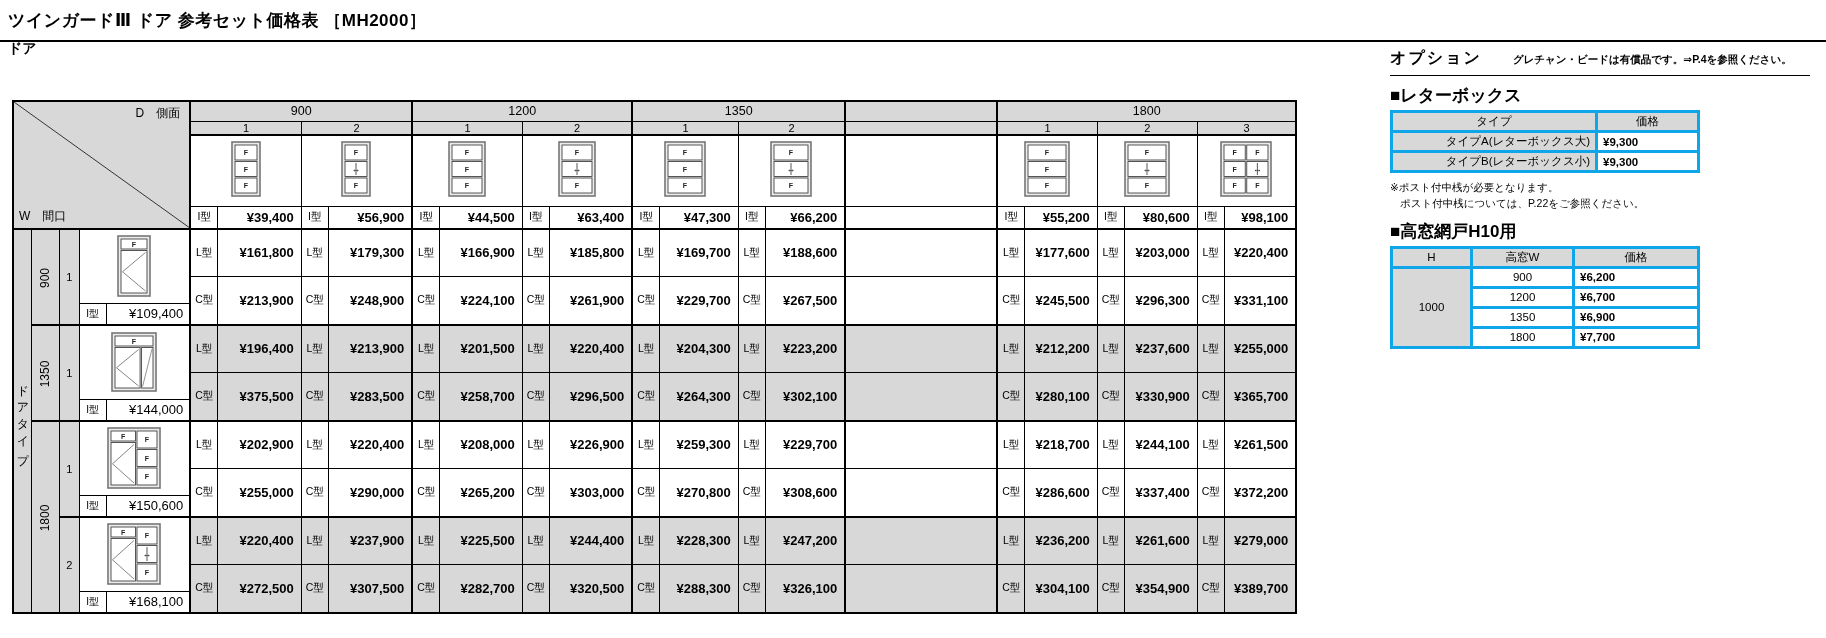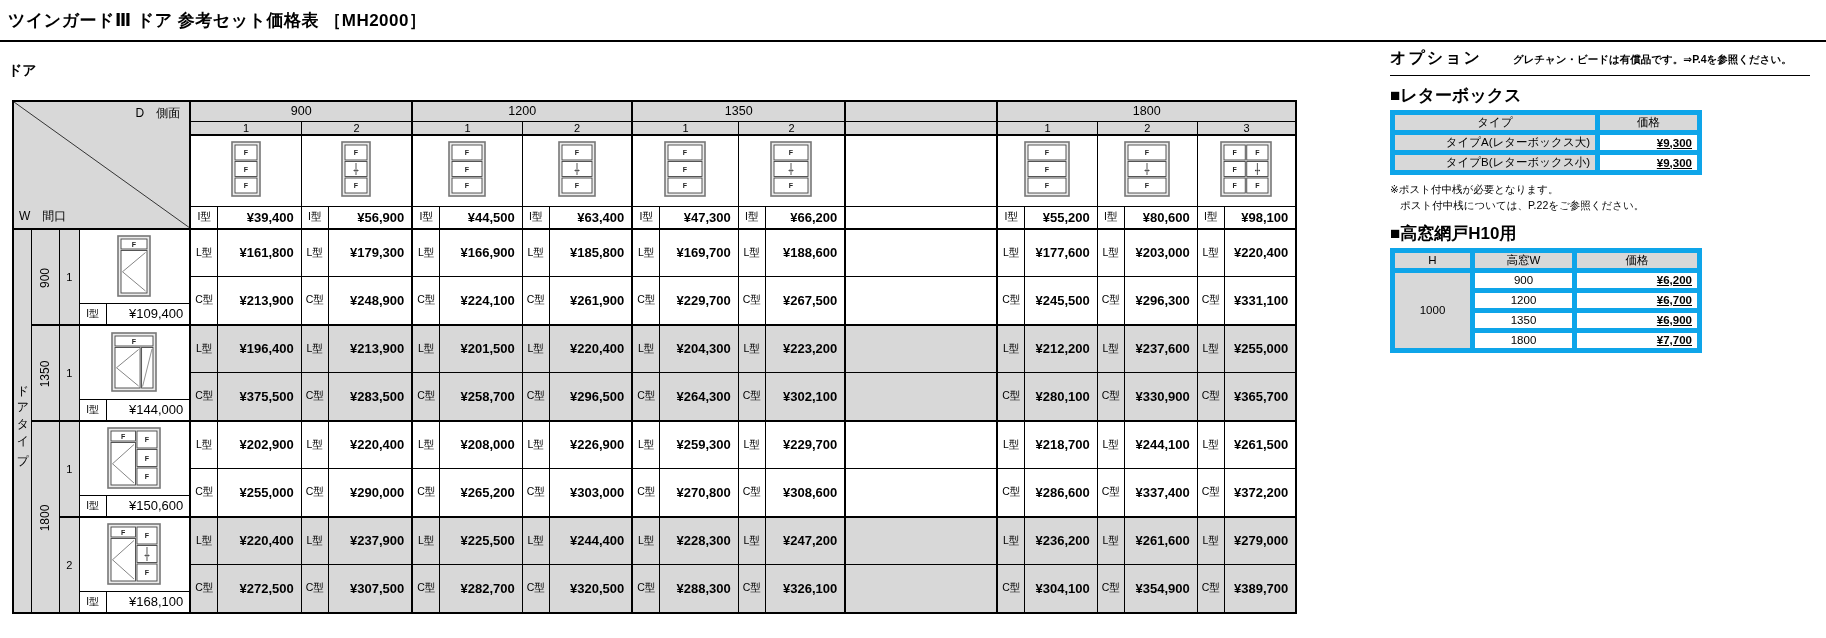--- a/index.html
+++ b/index.html
@@ -2,21 +2,21 @@
 <html><head>
 <meta charset="utf-8">
 <style>
   * { margin:0; padding:0; box-sizing:border-box; }
   html,body { background:#fff; }
   body { font-family:"Liberation Sans","DejaVu Sans",sans-serif; color:#000; }
   .page { position:relative; width:1826px; height:638px; background:#fff; overflow:hidden; }
 
   .page-title { position:absolute; left:8px; top:9px; font-size:17px; font-weight:bold; letter-spacing:.5px; }
   .title-rule { position:absolute; left:0; top:40px; width:1826px; height:2px; background:#000; }
-  .section-label { position:absolute; left:8px; top:62px; font-size:14px; font-weight:bold; }
+  .section-label { position:absolute; left:8px; top:40px; font-size:14px; font-weight:bold; }
 
   
   .main-table { position:absolute; left:12px; top:100px; border-collapse:collapse; table-layout:fixed; border:2px solid #000; }
   .main-table td { border:1px solid #000; padding:0; position:relative; vertical-align:middle; overflow:hidden; background:#fff; }
   .gray  { background:#d8d8d8 !important; }
   .shade { background:#d8d8d8 !important; }
   td.br2 { border-right-width:2px; }
   td.bl2 { border-left-width:2px; }
   td.bb2 { border-bottom-width:2px; }
   tr.r-d { height:20px; } tr.r-n { height:12px; } tr.r-i { height:72px; }
@@ -47,24 +47,24 @@
   .itl      { width:27px; border-right:1px solid #000; display:flex; align-items:center; justify-content:center; font-size:10px; flex:none; }
   .ipv      { flex:1; display:flex; align-items:center; justify-content:flex-end; padding-right:6px; font-size:13px; font-weight:normal; }
 
   
   .opt { position:absolute; left:1390px; top:48px; width:420px; }
   .opt-header { display:flex; align-items:baseline; gap:31px; border-bottom:1px solid #000; padding-bottom:6px; }
   .opt-title  { font-size:16px; font-weight:bold; letter-spacing:2px; }
   .opt-note   { font-size:10.5px; font-weight:bold; }
   .opt-sub    { font-size:17px; font-weight:bold; margin-top:8px; }
   .opt-table  { border-collapse:collapse; border:2px solid #000; margin-top:3px; table-layout:fixed; }
-  .opt-table td { border:5px solid #0ea5e9; height:20px; font-size:11.5px; padding:0 5px; background:#fff; overflow:hidden; }
+  .opt-table td { border:3px solid #0ea5e9; height:20px; font-size:11.5px; padding:0 5px; background:#fff; overflow:hidden; }
   .oth   { background:#d8d8d8 !important; text-align:center; }
   .otype { background:#d8d8d8 !important; text-align:right; }
-  .oprice{ text-align:right; font-weight:bold; font-size:12px;text-decoration:underline; }
+  .oprice{ font-weight:bold; font-size:12px; }
   .ohval { background:#d8d8d8 !important; text-align:center; }
   .owval { text-align:center; }
   .opt-notes { font-size:10.5px; margin-top:6px; line-height:1.55; }
   .indent { padding-left:10px; }
 </style>
 </head>
 <body>
 
 <div class="page">
   <div class="page-title">ツインガードⅢ ドア 参考セット価格表 ［MH2000］</div>

